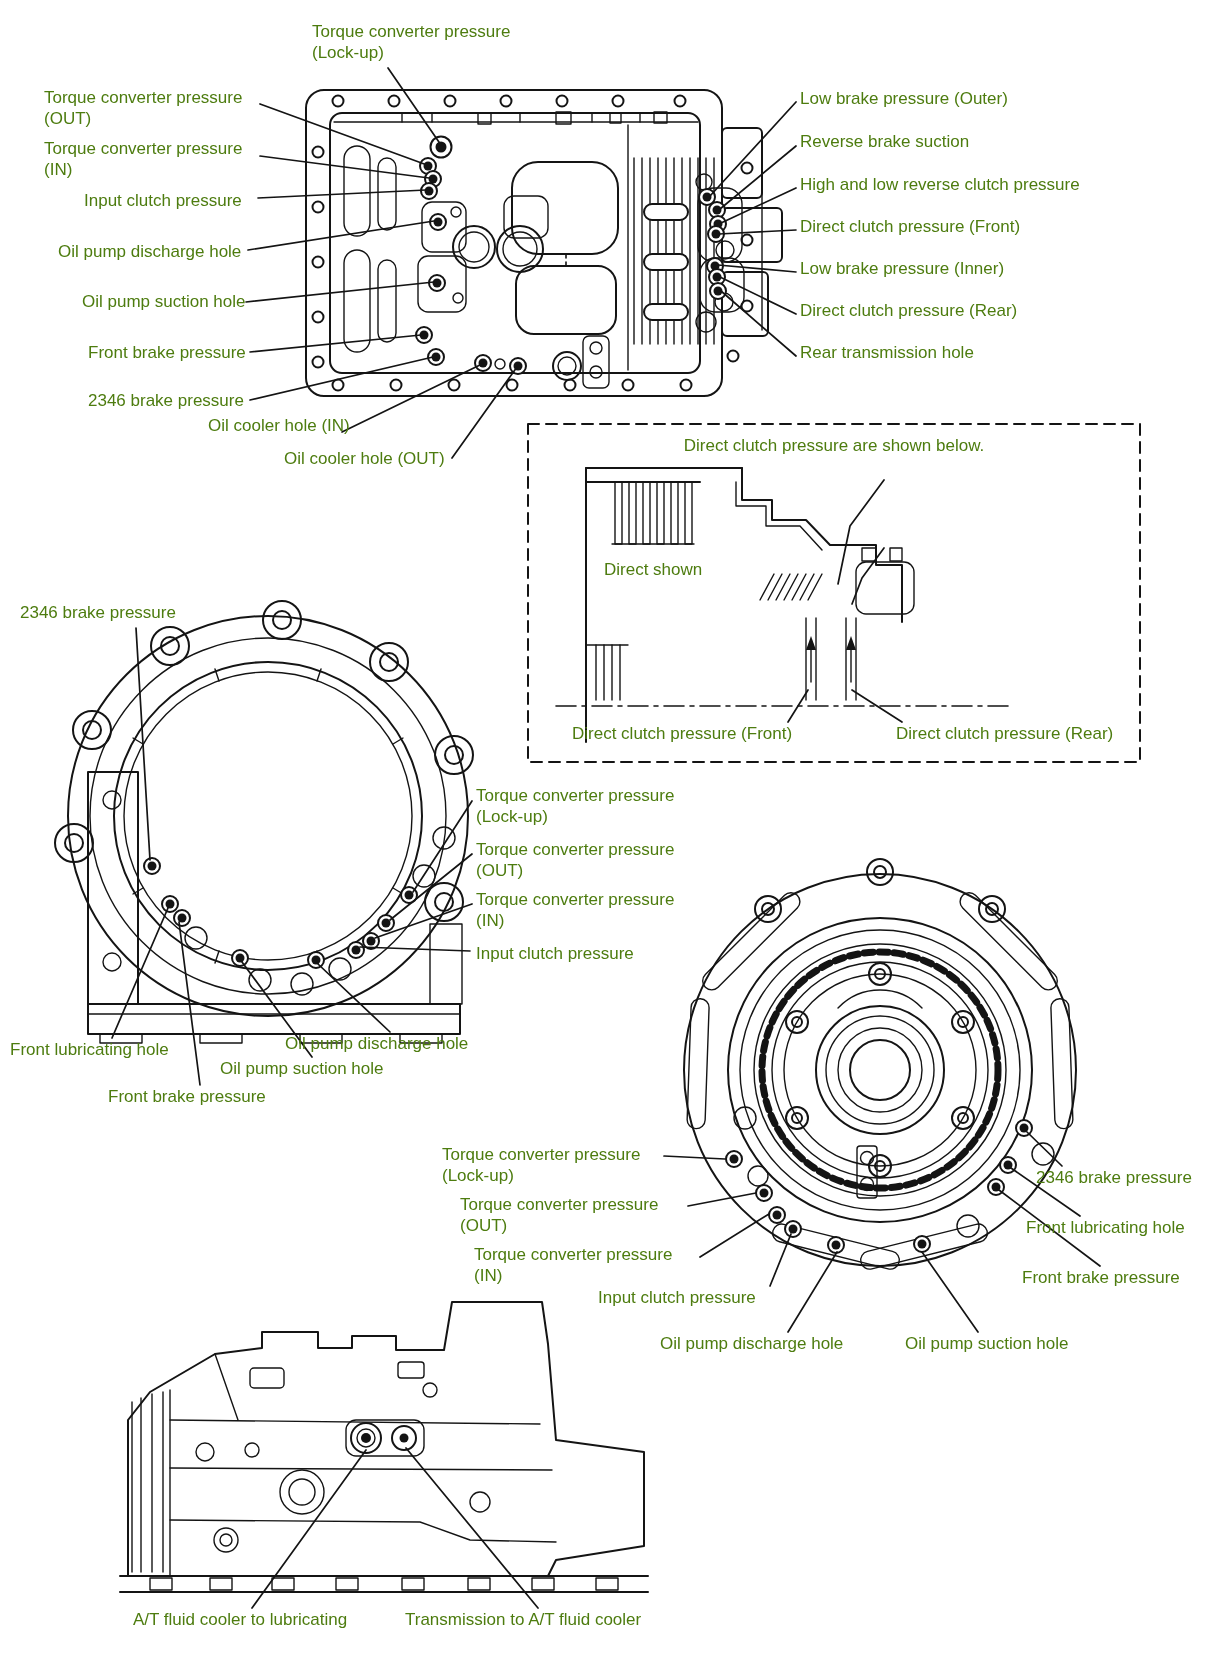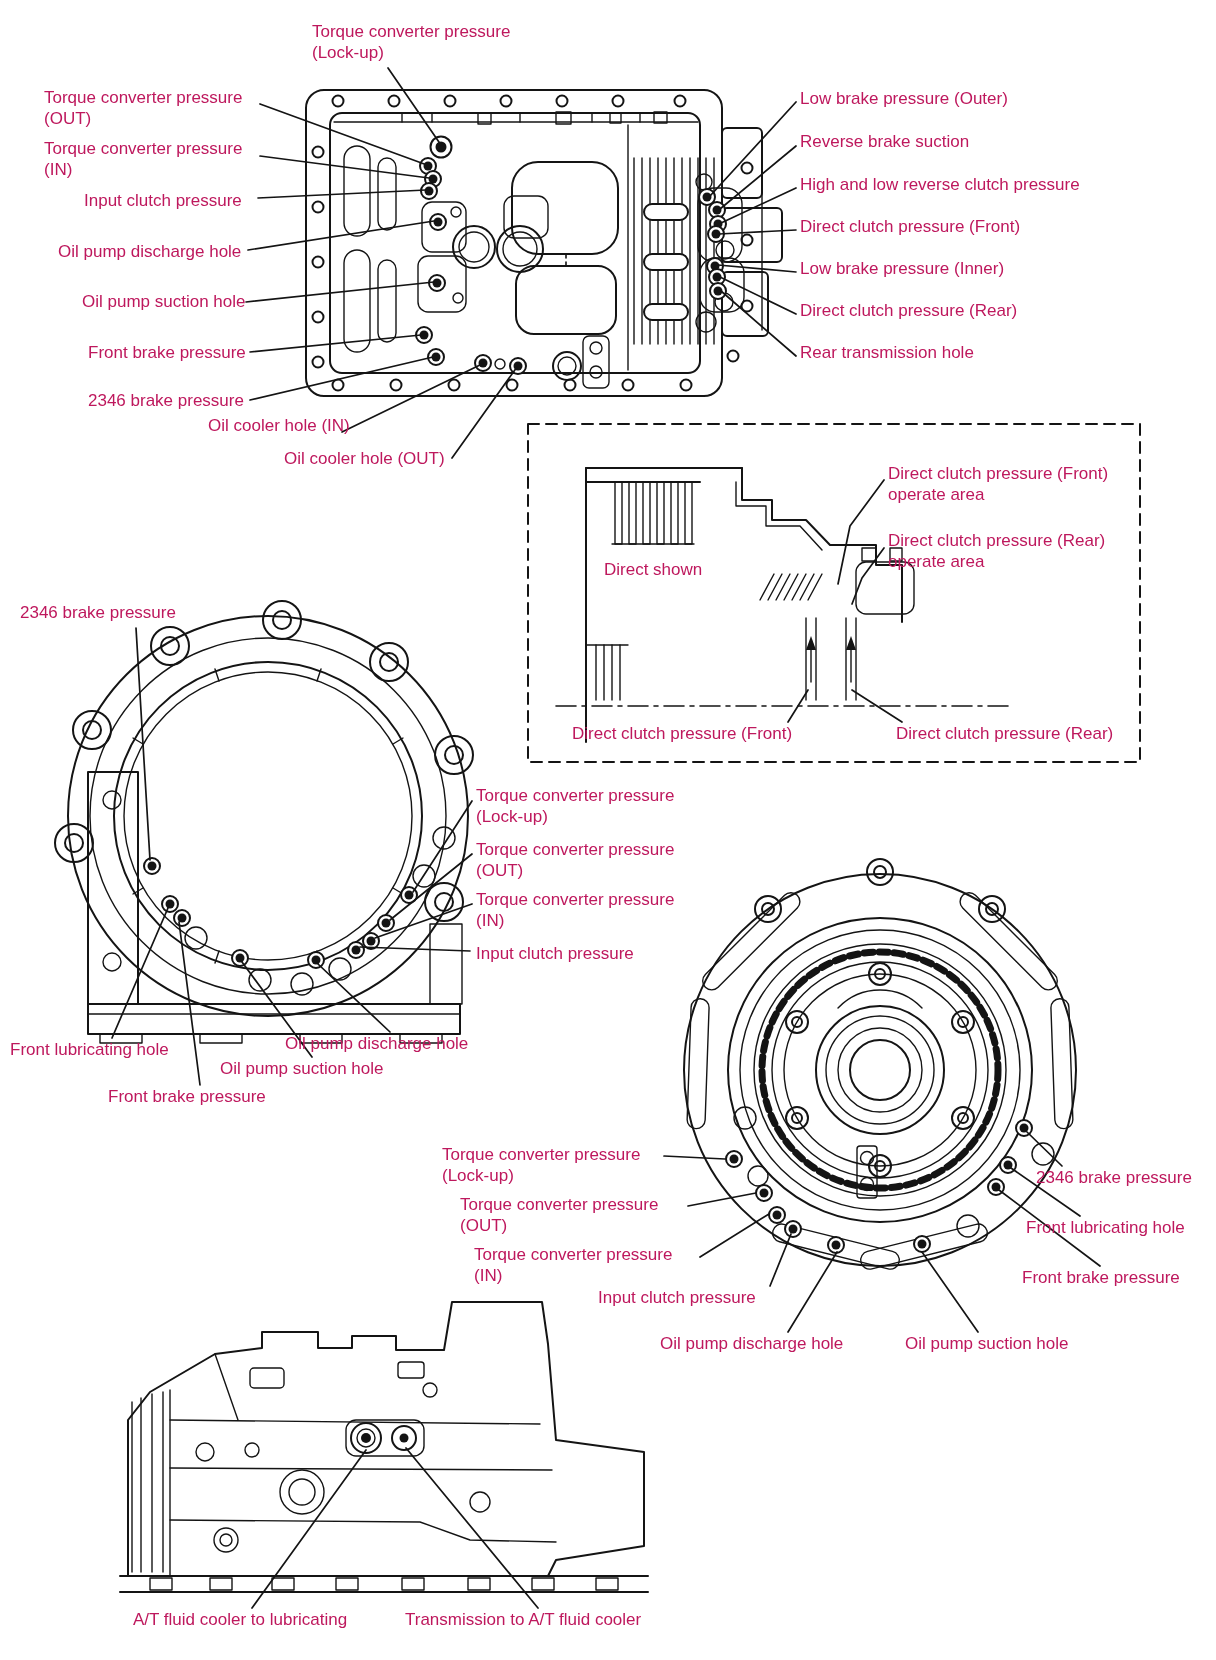--- a/index.html
+++ b/index.html
@@ -1,20 +1,20 @@
 <!DOCTYPE html>
 <html><head>
 <meta charset="utf-8">
 <style>
   html,body{margin:0;padding:0;background:#ffffff;}
   body{width:1216px;height:1660px;position:relative;overflow:hidden;
        font-family:"Liberation Sans","DejaVu Sans",sans-serif;}
   #stage{position:absolute;left:0;top:0;width:1216px;height:1660px;}
   svg{position:absolute;left:0;top:0;z-index:1;}
-  .lbl{position:absolute;z-index:2;font-size:17px;line-height:1.22;color:#be185d;}
+  .lbl{position:absolute;z-index:2;font-size:17px;line-height:1.22;color:#4d7c0f;}
   .nw{white-space:nowrap;}
   .ctr{text-align:center;}
   
   .wf{fill:#ffffff;}
   .fillDot{fill:#141414;stroke:none;}
   .ld{stroke-width:1.7;}
   .thin{stroke-width:1.4;}
   .gear{stroke-width:7;stroke-dasharray:9 6;}
   .dash{stroke-dasharray:11 7;}
   .cl{stroke-dasharray:20 6 4 6;stroke-width:1.6;}
@@ -424,23 +424,22 @@
 <div class="lbl nw" style="left:208px;top:416px">Oil cooler hole (IN)</div>
 <div class="lbl nw" style="left:284px;top:449px">Oil cooler hole (OUT)</div>
 <div class="lbl nw" style="left:800px;top:89px">Low brake pressure (Outer)</div>
 <div class="lbl nw" style="left:800px;top:132px">Reverse brake suction</div>
 <div class="lbl nw" style="left:800px;top:175px">High and low reverse clutch pressure</div>
 <div class="lbl nw" style="left:800px;top:217px">Direct clutch pressure (Front)</div>
 <div class="lbl nw" style="left:800px;top:259px">Low brake pressure (Inner)</div>
 <div class="lbl nw" style="left:800px;top:301px">Direct clutch pressure (Rear)</div>
 <div class="lbl nw" style="left:800px;top:343px">Rear transmission hole</div>
 
+<div class="lbl ctr" style="left:554px;top:436px;width:560px">Direct clutch pressure are shown below.</div>
 <div class="lbl nw" style="left:604px;top:560px">Direct shown</div>
-<div class="lbl" style="left:888px;top:464px;width:252px">Direct clutch pressure (Front) operate area</div>
-<div class="lbl" style="left:888px;top:531px;width:252px">Direct clutch pressure (Rear) operate area</div>
 <div class="lbl nw" style="left:572px;top:724px">Direct clutch pressure (Front)</div>
 <div class="lbl nw" style="left:896px;top:724px">Direct clutch pressure (Rear)</div>
 
 <div class="lbl nw" style="left:20px;top:603px">2346 brake pressure</div>
 <div class="lbl" style="left:476px;top:786px;width:212px">Torque converter pressure (Lock-up)</div>
 <div class="lbl" style="left:476px;top:840px;width:212px">Torque converter pressure (OUT)</div>
 <div class="lbl" style="left:476px;top:890px;width:212px">Torque converter pressure (IN)</div>
 <div class="lbl nw" style="left:476px;top:944px">Input clutch pressure</div>
 <div class="lbl nw" style="left:10px;top:1040px">Front lubricating hole</div>
 <div class="lbl nw" style="left:285px;top:1034px">Oil pump discharge hole</div>

